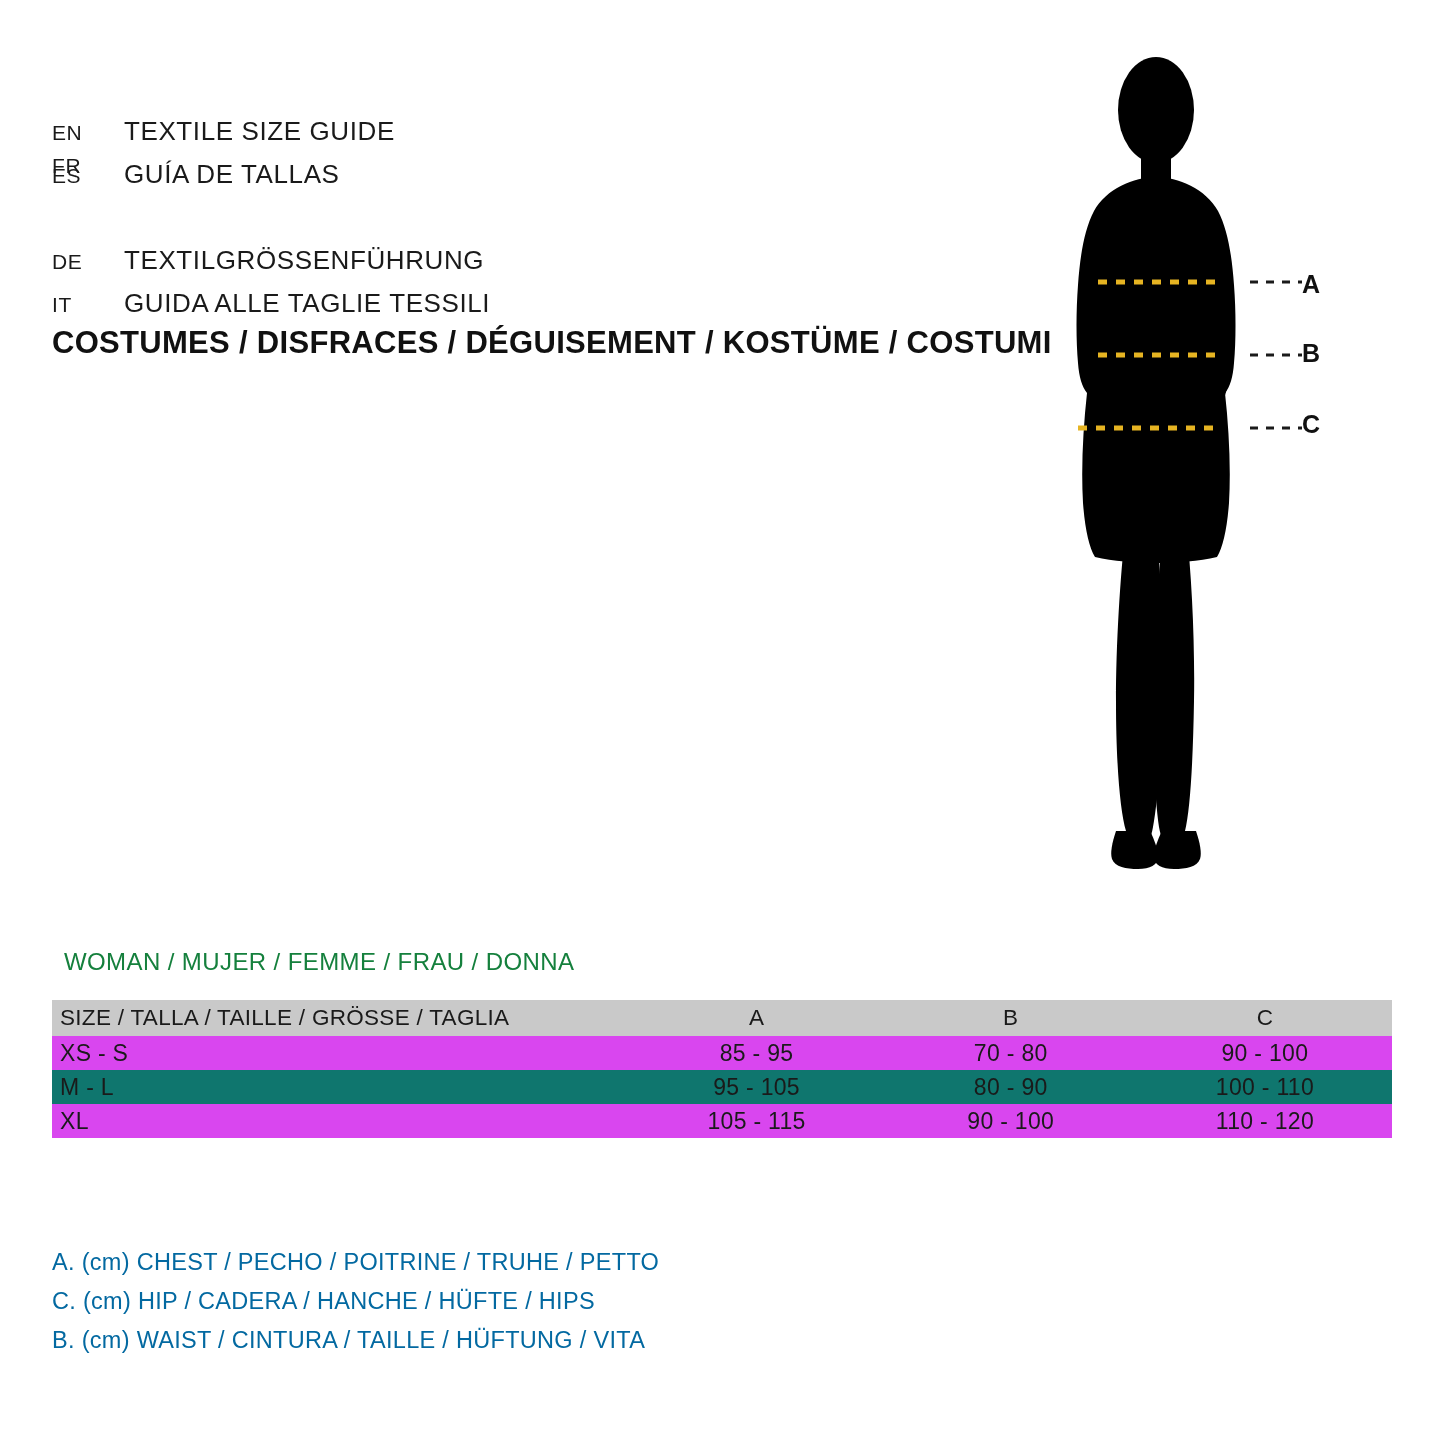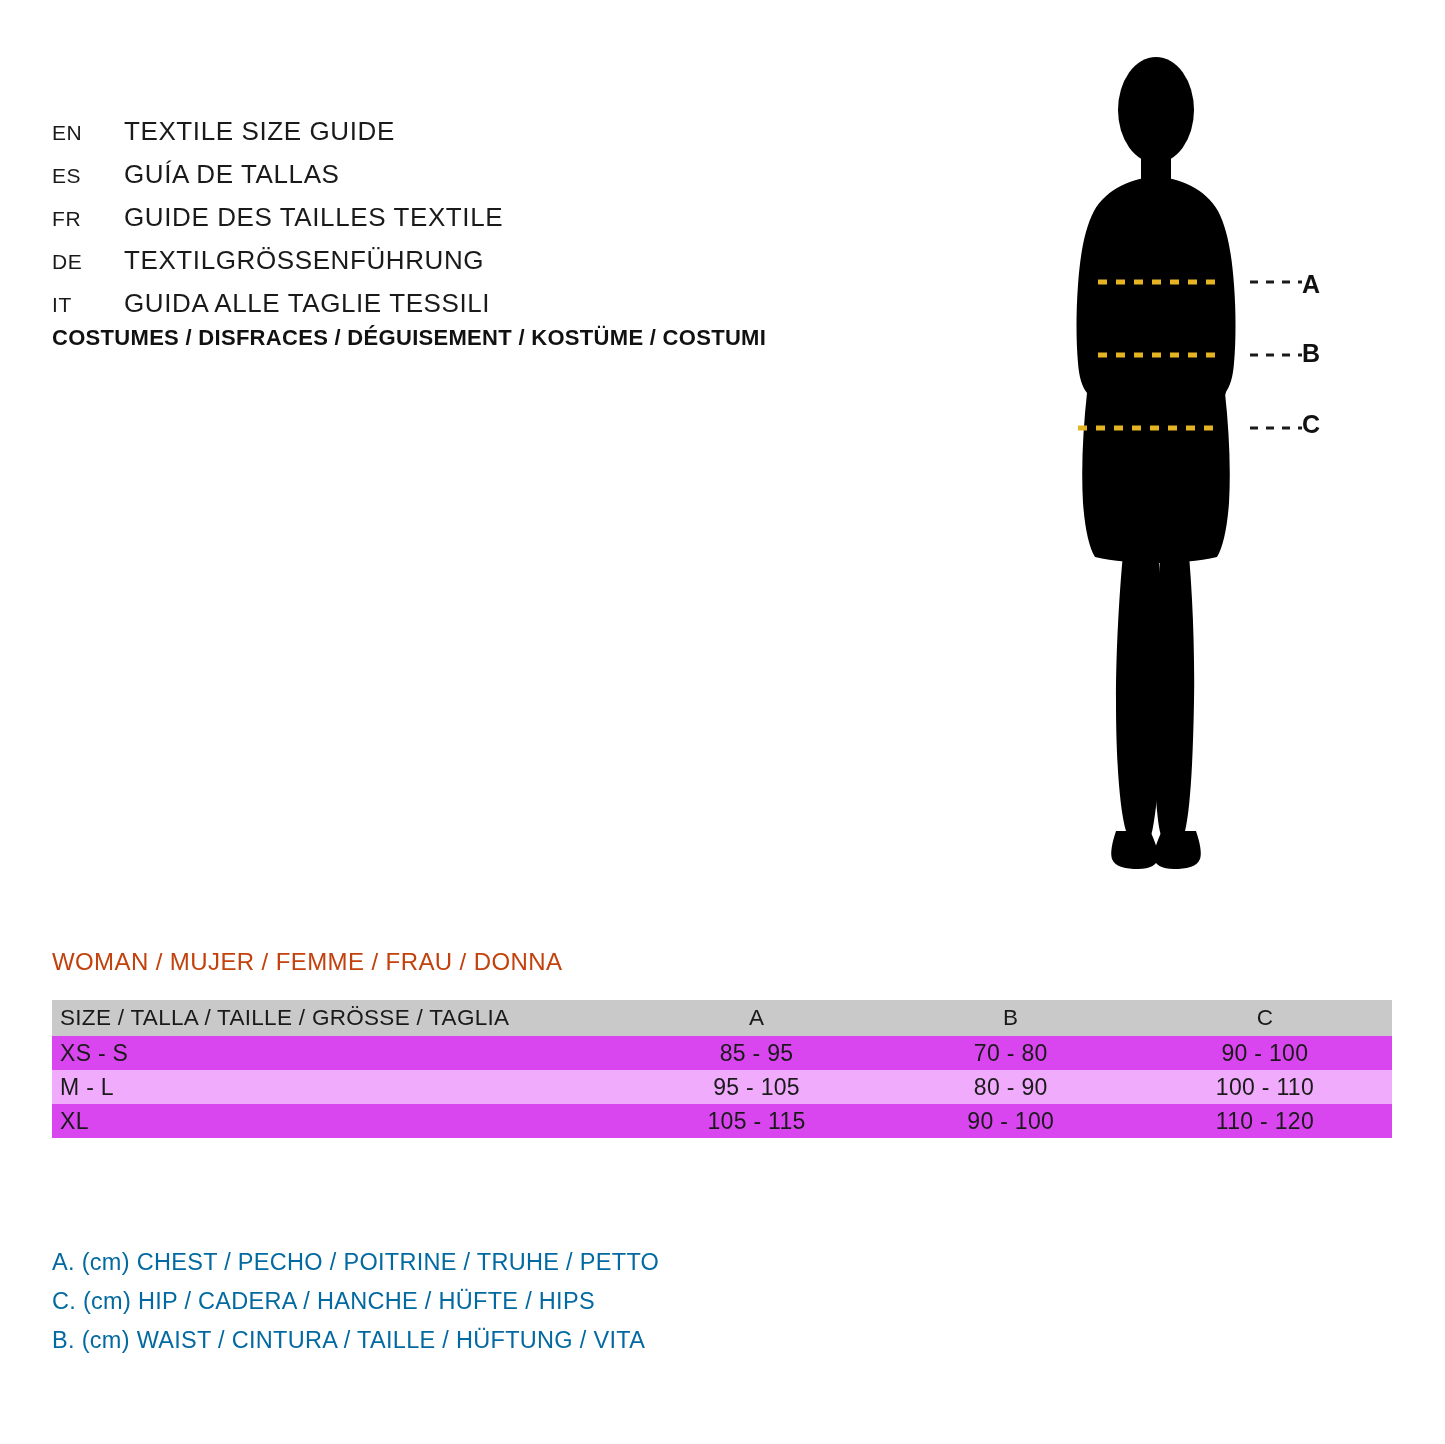--- a/index.html
+++ b/index.html
@@ -42,21 +42,21 @@
   }
   .lang-text {
     font-size: 26px;
     margin-top: 48px;
   }
 
   .costumes-line {
     position: absolute;
     left: 52px;
     top: 325px;
-    font-size: 22px;
+    font-size: 31px;
     font-weight: bold;
     letter-spacing: 0.3px;
     color: #111111;
   }
 
   
   .figure-wrap {
     position: absolute;
     left: 1010px;
     top: 55px;
@@ -74,25 +74,25 @@
     color: #111111;
     letter-spacing: 0.5px;
   }
   .mk-a { left: 1302px; top: 270px; }
   .mk-b { left: 1302px; top: 339px; }
   .mk-c { left: 1302px; top: 410px; }
 
   
   .table-title {
     position: absolute;
-    left: 52px;
+    left: 64px;
     top: 948px;
     font-size: 24px;
     letter-spacing: 0.4px;
-    color: #c2410c;
+    color: #15803d;
   }
 
   table.size-table {
     position: absolute;
     left: 52px;
     top: 1000px;
     width: 1340px;
     border-collapse: collapse;
     font-size: 23px;
     color: #1a1a1a;
@@ -121,21 +121,21 @@
     width: 560px;
   }
   table.size-table td.col-val,
   table.size-table th.col-val {
     width: 250px;
   }
   table.size-table tbody tr.odd {
     background: #d946ef;
   }
   table.size-table tbody tr.even {
-    background: #f0abfc;
+    background: #0f766e;
   }
 
   
   .legend {
     position: absolute;
     left: 52px;
     top: 1243px;
     width: 1100px;
   }
   .legend div {
@@ -154,21 +154,20 @@
     <div class="lang-row">
       <span class="lang-code">EN</span>
       <span class="lang-text">TEXTILE SIZE GUIDE</span>
     </div>
     <div class="lang-row">
       <span class="lang-code">ES</span>
       <span class="lang-text">GUÍA DE TALLAS</span>
     </div>
     <div class="lang-row">
       <span class="lang-code">FR</span>
-      <span class="lang-text">GUIDE DES TAILLES TEXTILE</span>
     </div>
     <div class="lang-row">
       <span class="lang-code">DE</span>
       <span class="lang-text">TEXTILGRÖSSENFÜHRUNG</span>
     </div>
     <div class="lang-row">
       <span class="lang-code">IT</span>
       <span class="lang-text">GUIDA ALLE TAGLIE TESSILI</span>
     </div>
   </div>

